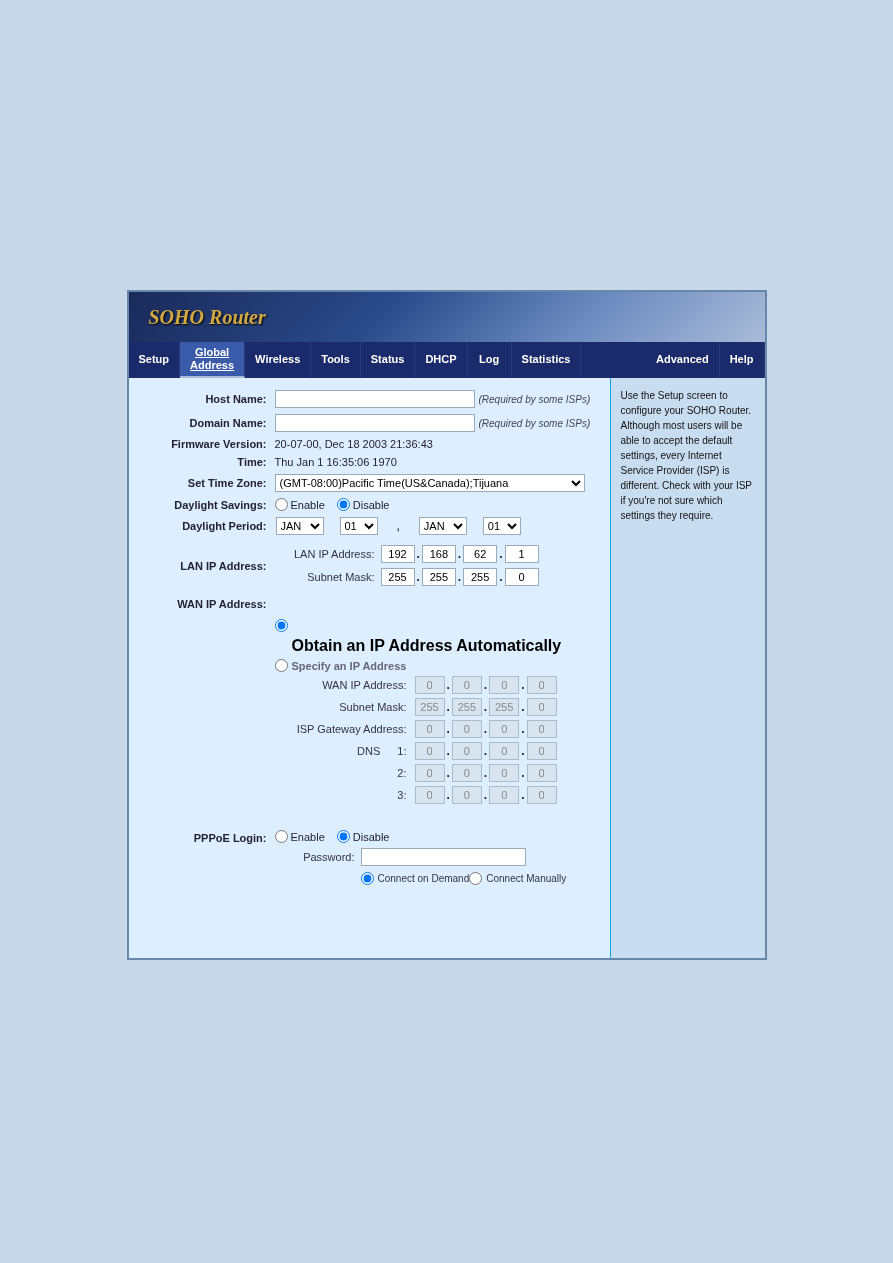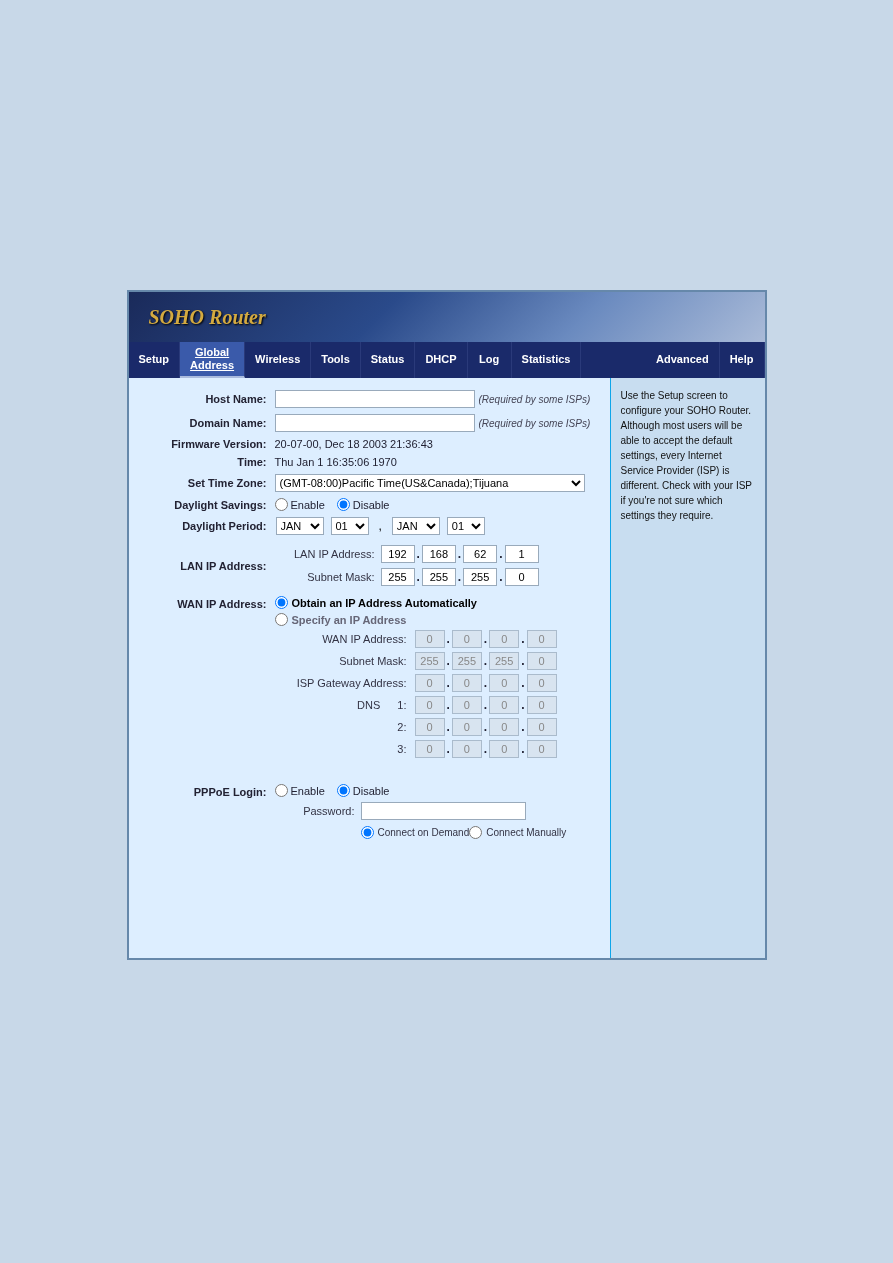--- a/index.html
+++ b/index.html
@@ -305,21 +305,21 @@
           </label>
           <label class="radio-label">
             <input type="radio" name="daylight" value="disable" checked="" style="">
             <span>Disable</span>
           </label>
         </div>
       </div>
 
       <div class="form-row">
         <div class="form-label">Daylight Period:</div>
-        <div style="display:flex;align-items:center;gap:5px;">
+        <div style="display:flex;align-items:center;gap:14px;">
           <select class="period-select" style="width:48px;">
             <option>JAN</option><option>FEB</option><option>MAR</option><option>APR</option>
             <option>MAY</option><option>JUN</option><option>JUL</option><option>AUG</option>
             <option>SEP</option><option>OCT</option><option>NOV</option><option>DEC</option>
           </select>
           <select class="period-select" style="width:38px;">
             <option>01</option><option>02</option><option>03</option><option>04</option><option>05</option>
           </select>
           <span style="margin:0 4px;">,</span>
           <select class="period-select" style="width:48px;">
@@ -364,21 +364,21 @@
           </div>
         </div>
       </div>
 
       <div class="form-row wan-section" style="margin-top:10px;align-items:flex-start;">
         <div class="form-label" style="padding-top:2px;">WAN IP Address:</div>
         <div>
 
           <div class="wan-radio-option">
             <input type="radio" name="wan_type" value="auto" checked="" style="">
-            <span style="font-size:11px;font-weight:bold;">Obtain an IP Address Automatically</span>
+            <span style="font-size:16px;font-weight:bold;margin-top:41px;">Obtain an IP Address Automatically</span>
           </div>
 
           <div class="wan-radio-option">
             <input type="radio" name="wan_type" value="manual" style="">
             <span style="font-size:11px;color:#667;">Specify an IP Address</span>
           </div>
 
           <div class="wan-sub-form">
 
             <div class="wan-sub-row">

